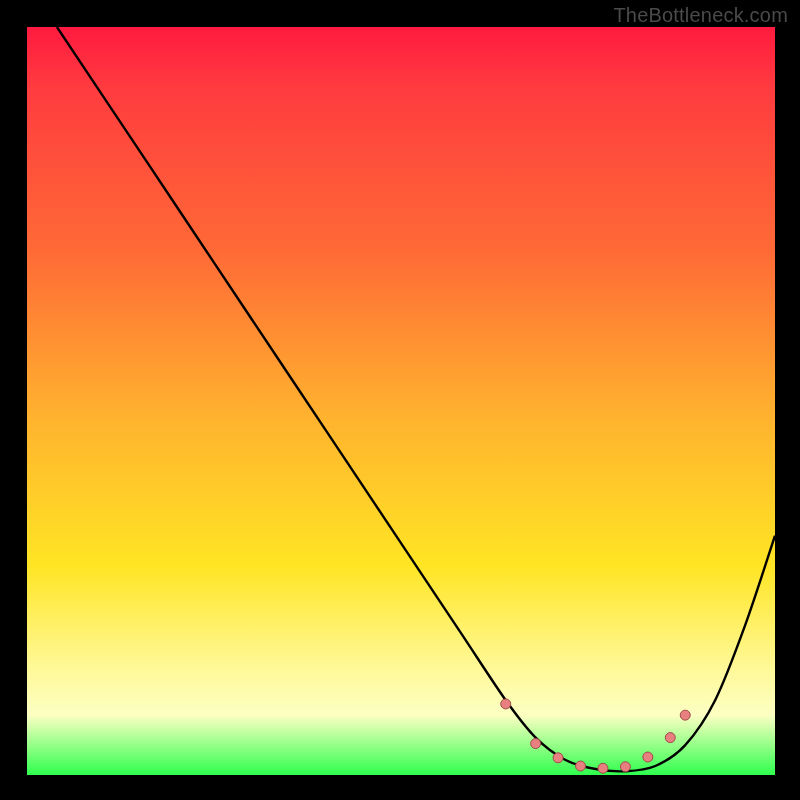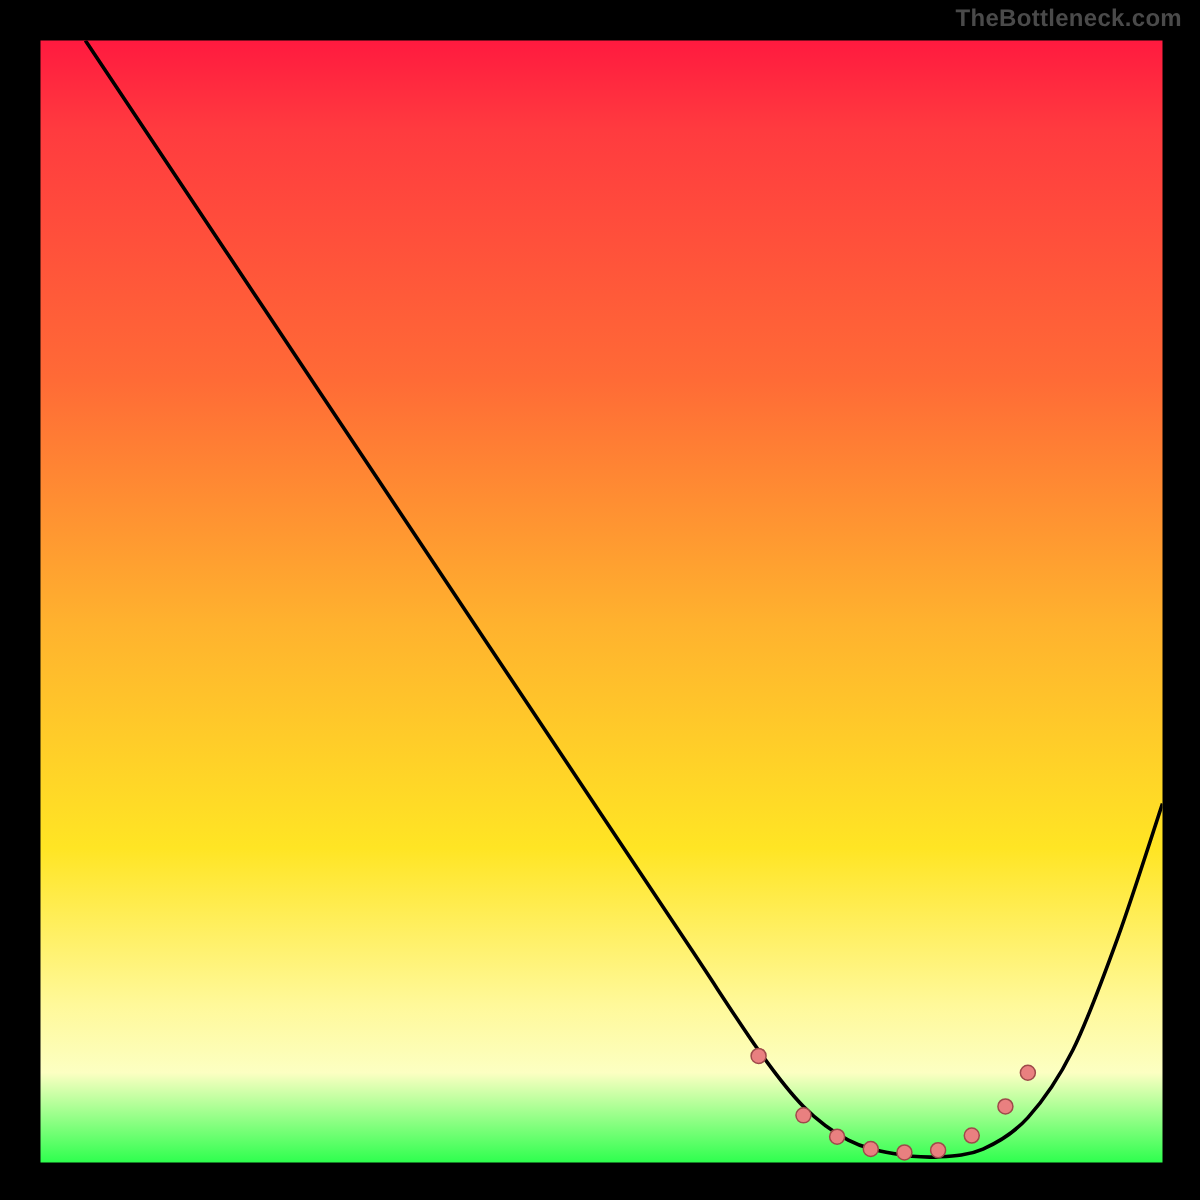--- a/index.html
+++ b/index.html
@@ -15,22 +15,22 @@
     position: relative;
     width: 800px;
     height: 800px;
     background: #000;
   }
   .watermark {
     position: absolute;
     top: 4px;
     right: 12px;
     color: #4a4a4a;
-    font-size: 16px;
-    font-weight: 700;
+    font-size: 20px;
+    font-weight: 400;
     letter-spacing: 0.2px;
     z-index: 5;
     user-select: none;
   }
   .plot {
     position: absolute;
     left: 27px;
     top: 27px;
     width: 748px;
     height: 748px;

